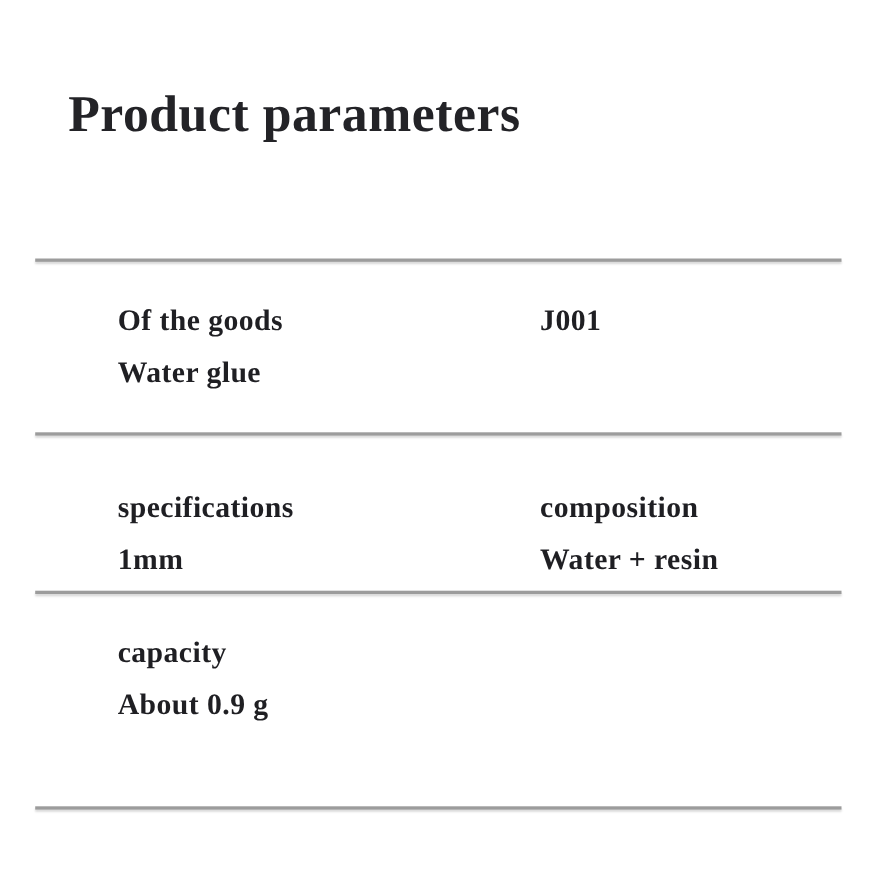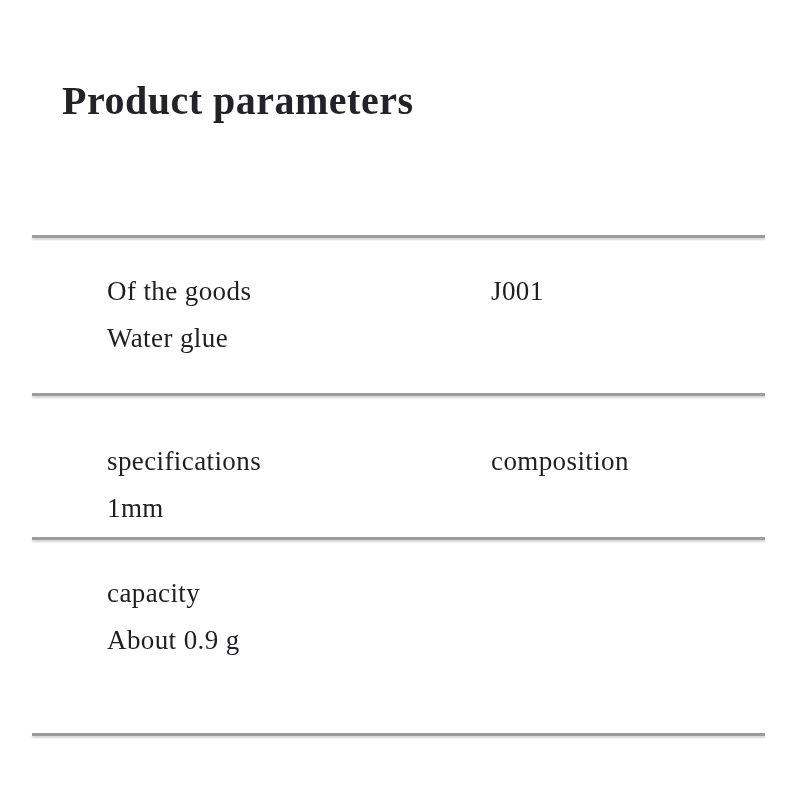--- a/index.html
+++ b/index.html
@@ -14,21 +14,21 @@
     background: #ffffff;
     font-family: "Liberation Serif", "DejaVu Serif", serif;
     color: #1f1f23;
     overflow: hidden;
   }
   .title {
     position: absolute;
     left: 62px;
     top: 81px;
     margin: 0;
-    font-size: 40px;
+    font-size: 47px;
     line-height: 1;
     font-weight: bold;
     color: #232327;
     letter-spacing: 0.5px;
     white-space: nowrap;
   }
   .spec-table {
     position: absolute;
     left: 32px;
     top: 235px;
@@ -45,21 +45,21 @@
     padding: 40px 0 0 75px;
     box-sizing: border-box;
   }
   .spec-row.row-1 { height: 155px; }
   .spec-row.row-2 { height: 141px; padding-top: 52px; }
   .spec-row.row-3 { height: 193px; }
   .cell .label,
   .cell .value {
     font-size: 27px;
     line-height: 27px;
-    font-weight: normal;
+    font-weight: bold;
     color: #1f1f23;
     letter-spacing: 0.4px;
     white-space: nowrap;
   }
   .cell .label {
     margin-bottom: 20px;
   }
   .star {
     font-size: 17px;
     vertical-align: 6px;
@@ -89,20 +89,21 @@
 
     <div class="divider"></div>
 
     <section class="spec-row row-2">
       <div class="cell">
         <div class="label">specifications</div>
         <div class="value">1mm</div>
       </div>
       <div class="cell">
         <div class="label">composition</div>
+        <div class="value">Water + resin</div>
       </div>
     </section>
 
     <div class="divider"></div>
 
     <section class="spec-row row-3">
       <div class="cell">
         <div class="label">capacity</div>
         <div class="value">About 0.9 g</div>
       </div>

